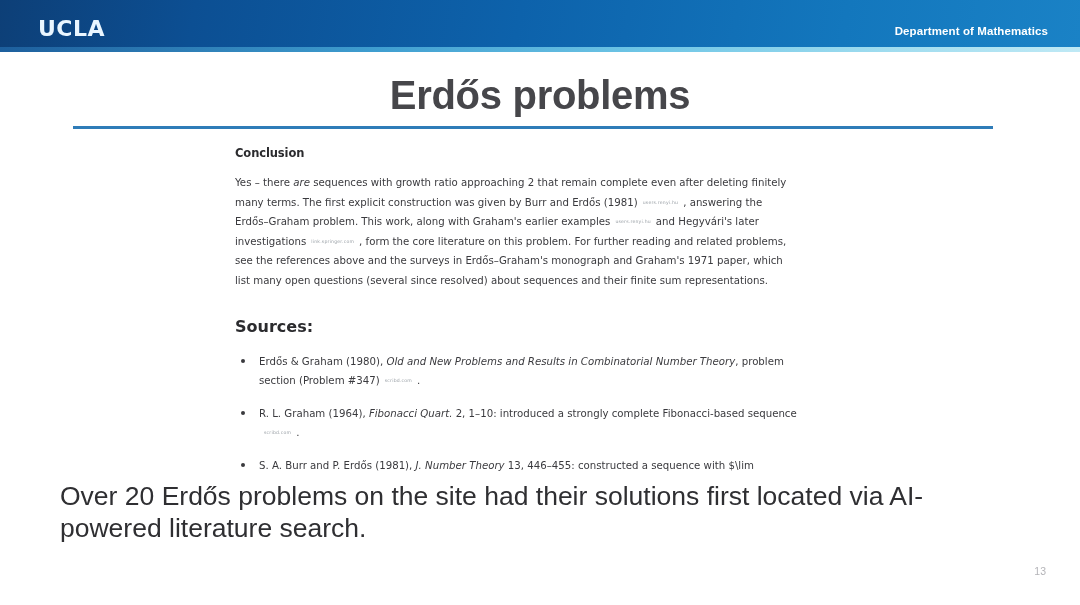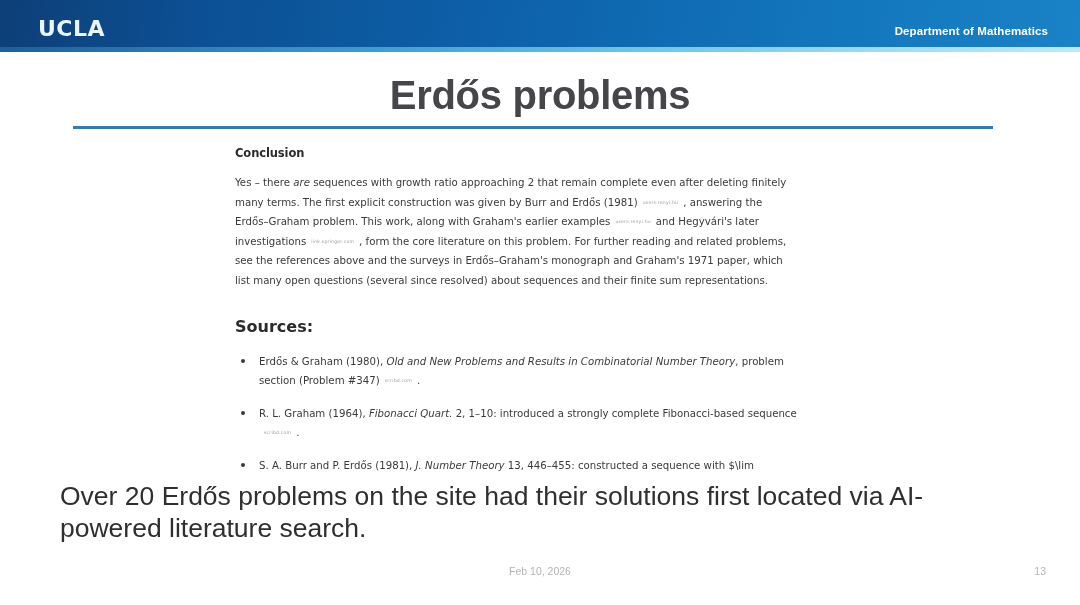--- a/index.html
+++ b/index.html
@@ -208,16 +208,15 @@
         <span class="bullet"></span><span>R. L. Graham (1964), </span><i>Fibonacci Quart.</i><span> 2, 1–10: introduced a strongly complete Fibonacci-based sequence</span><span class="chip">scribd.com</span><span>.</span>
       </li>
       <li>
         <span class="bullet"></span><span>S. A. Burr and P. Erdős (1981), </span><i>J. Number Theory</i><span> 13, 446–455: constructed a sequence with $\lim</span>
       </li>
     </ul>
   </div>
 
   <div class="caption">Over 20 Erdős problems on the site had their solutions first located via AI-powered literature search.</div>
 
-  <div class="footer-date">Feb 10, 2026</div>
   <div class="footer-page">13</div>
 
 </div>
 
 </body></html>

